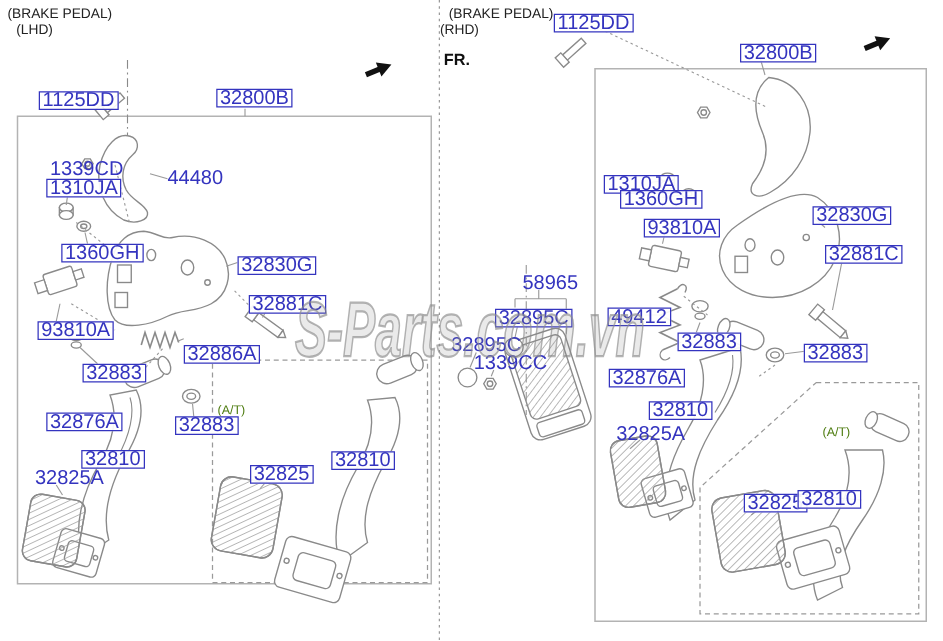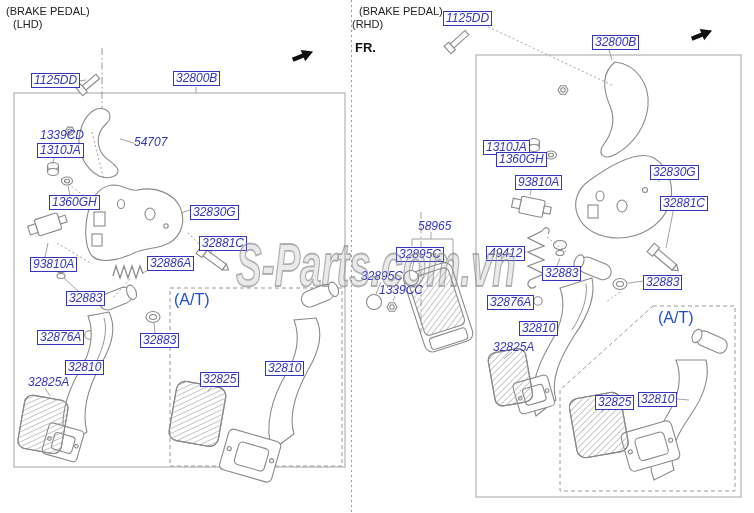--- a/index.html
+++ b/index.html
@@ -2,23 +2,23 @@
 <html><head>
 <meta charset="utf-8">
 <style>
   :root { --blue:#3434bf; --ink:#222; --ln:#8a8a8a; }
   html,body { margin:0; padding:0; background:#ffffff; }
   .stage { position:relative; width:754px; height:513px; background:#fff; overflow:hidden;
            font-family:"Liberation Sans", sans-serif; }
   svg.art { position:absolute; left:0; top:0; z-index:1; }
   .hdr { position:absolute; z-index:10; font-size:11px; line-height:13px; color:var(--ink); white-space:pre; }
   .fr  { position:absolute; z-index:10; font-size:13px; font-weight:bold; color:#111;padding-left:40px; }
-  .plabel { position:absolute; z-index:10; font-size:12px; line-height:13px; color:var(--blue); white-space:nowrap;font-style:italic; }
+  .plabel { position:absolute; z-index:10; font-size:16px; line-height:13px; color:var(--blue); white-space:nowrap; }
   .plabel.boxed { border:1px solid var(--blue); background:rgba(255,255,255,.92); padding:0 2px; }
-  .atlabel { position:absolute; z-index:10; font-size:16px; color:#1d4ed8; }
+  .atlabel { position:absolute; z-index:10; font-size:10px; color:#4d7c0f;margin-top:32px; }
   .watermark { position:absolute; z-index:40; left:236px; top:229px; font-size:62px; font-weight:bold;
                font-style:italic; letter-spacing:0px; color:rgba(140,140,140,0.18);
                -webkit-text-stroke:1.8px rgba(140,140,140,0.65);
                transform:scaleX(0.62); transform-origin:left top; white-space:nowrap; pointer-events:none; }
 </style>
 </head>
 <body>
 
 <div class="stage">
 
@@ -274,26 +274,26 @@
   <div class="hdr" style="left:359px;top:5px">(BRAKE PEDAL)</div>
   <div class="hdr" style="left:352px;top:18px">(RHD)</div>
   <div class="fr" style="left:714px;top:18px">FR.</div>
   <div class="atlabel" style="left:174px;top:291px">(A/T)</div>
   <div class="atlabel" style="left:658px;top:309px">(A/T)</div>
 
   <span class="plabel boxed" style="left:31px;top:73px">1125DD</span>
   <span class="plabel boxed" style="left:173px;top:71px">32800B</span>
   <span class="plabel" style="left:40px;top:129px">1339CD</span>
   <span class="plabel boxed" style="left:37px;top:143px">1310JA</span>
-  <span class="plabel" style="left:134px;top:136px">54707</span>
+  <span class="plabel" style="left:134px;top:136px">44480</span>
   <span class="plabel boxed" style="left:49px;top:195px">1360GH</span>
   <span class="plabel boxed" style="left:190px;top:205px">32830G</span>
   <span class="plabel boxed" style="left:199px;top:236px">32881C</span>
   <span class="plabel boxed" style="left:30px;top:257px">93810A</span>
-  <span class="plabel boxed" style="left:147px;top:256px">32886A</span>
+  <span class="plabel boxed" style="left:147px;top:276px">32886A</span>
   <span class="plabel boxed" style="left:66px;top:291px">32883</span>
   <span class="plabel boxed" style="left:37px;top:330px">32876A</span>
   <span class="plabel boxed" style="left:140px;top:333px">32883</span>
   <span class="plabel boxed" style="left:65px;top:360px">32810</span>
   <span class="plabel" style="left:28px;top:376px">32825A</span>
   <span class="plabel boxed" style="left:200px;top:372px">32825</span>
   <span class="plabel boxed" style="left:265px;top:361px">32810</span>
 
   <span class="plabel boxed" style="left:443px;top:11px">1125DD</span>
   <span class="plabel boxed" style="left:592px;top:35px">32800B</span>

